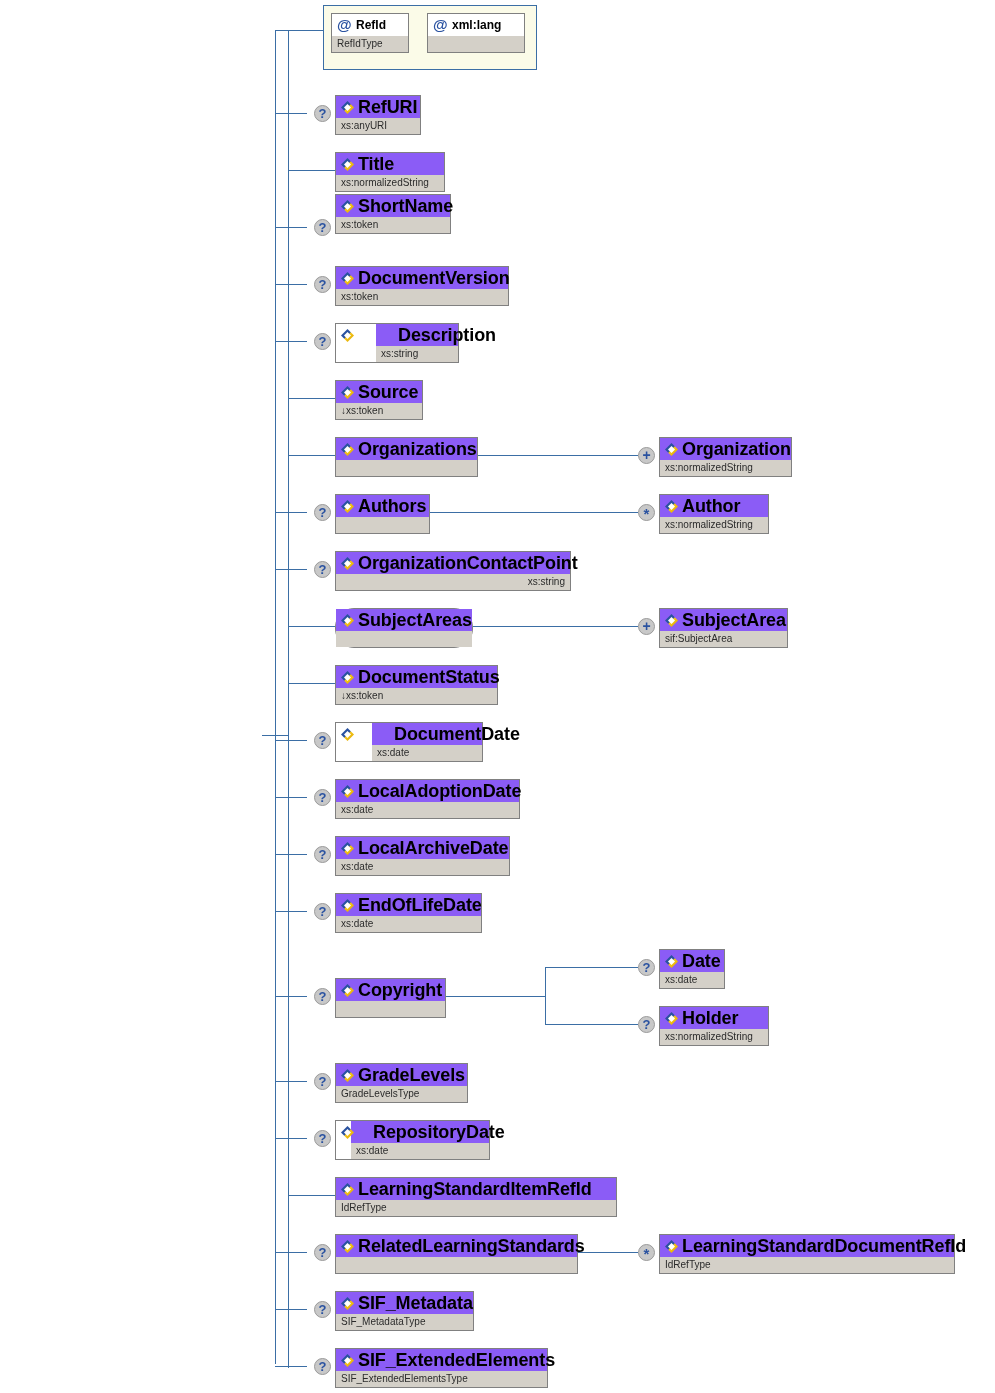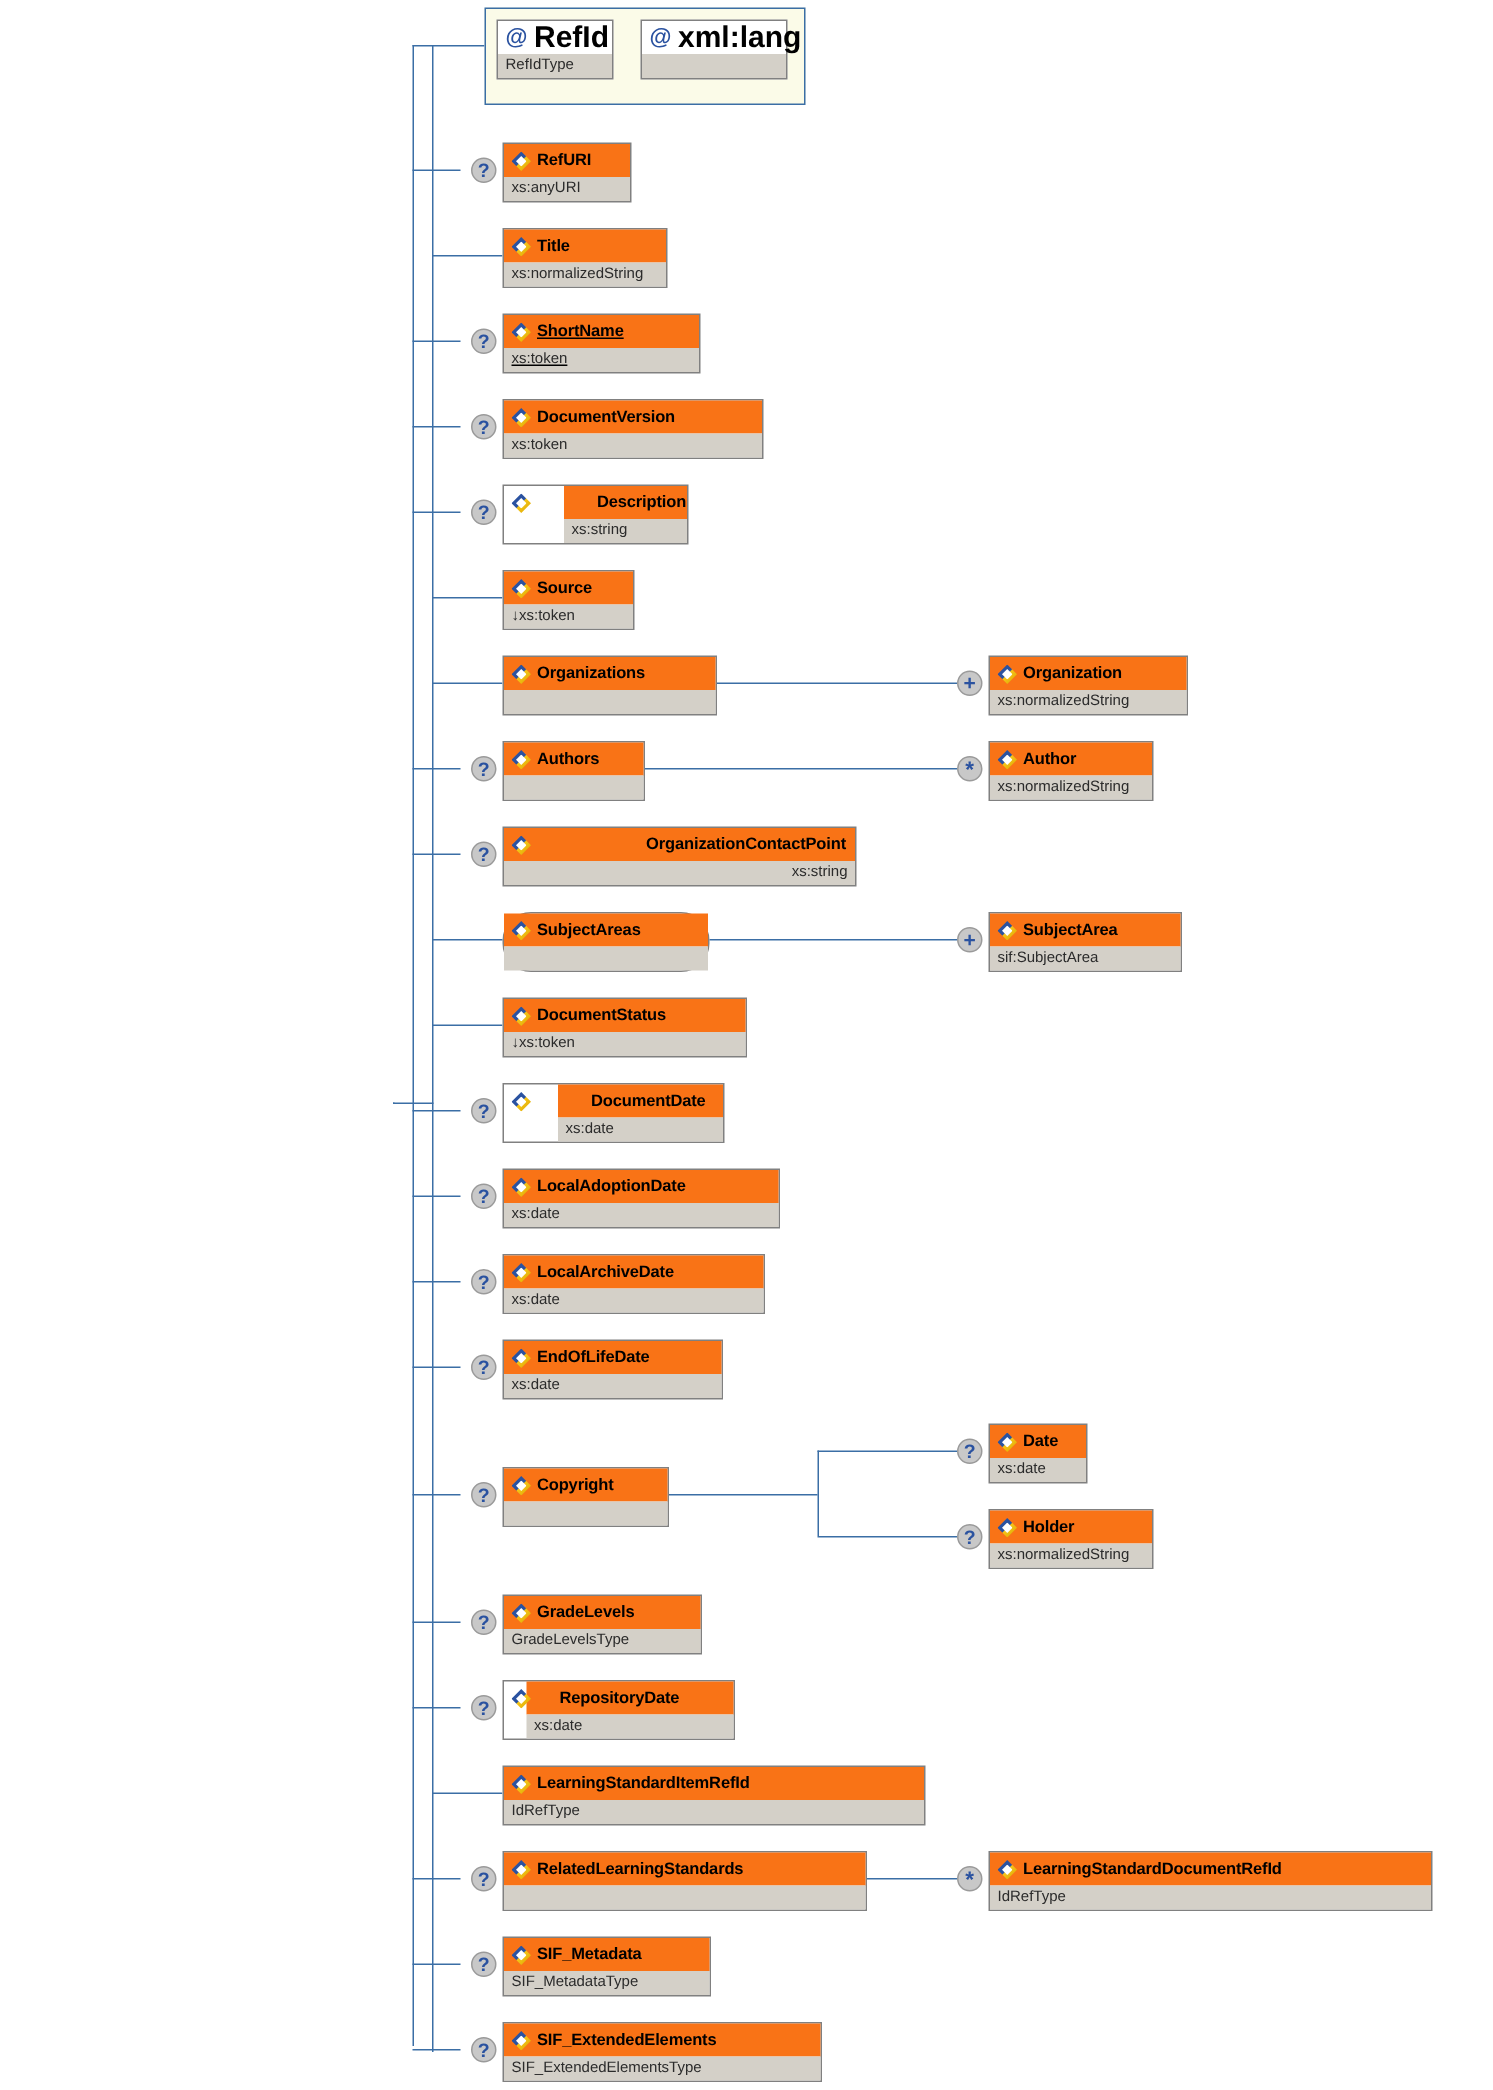--- a/index.html
+++ b/index.html
@@ -26,23 +26,23 @@
 
   
   .node {
     position: absolute;
     border: 1px solid #808080;
     background: #ffffff;
     box-sizing: border-box;
   }
   .node .nm {
     display: block;
-    background: #f97316;
+    background: #8b5cf6;
     color: #000000;
-    font-size: 11px;
+    font-size: 18px;
     font-weight: bold;
     line-height: 20px;
     padding: 1px 6px 1px 22px;
     white-space: nowrap;
     letter-spacing: -0.1px;
   }
   .node .ty {
     display: block;
     background: #d4d0c8;
     color: #2b2b2b;
@@ -90,21 +90,21 @@
   .attr {
     position: absolute;
     border: 1px solid #808080;
     background: #ffffff;
     box-sizing: border-box;
   }
   .attr .nm {
     display: block;
     background: #ffffff;
     color: #000000;
-    font-size: 20px;
+    font-size: 12px;
     font-weight: bold;
     line-height: 20px;
     padding: 1px 6px 1px 24px;
     white-space: nowrap;
   }
   .attr .nm::before {
     content: "@";
     position: absolute;
     left: 5px;
     top: 0px;
@@ -208,21 +208,21 @@
     <span class="nm">RefURI</span>
     <span class="ty">xs:anyURI</span>
   </div>
 
   <div class="node" style="left:335px; top:152px; width:110px;">
     <span class="nm">Title</span>
     <span class="ty">xs:normalizedString</span>
   </div>
 
   <div class="mark" style="left:314px; top:219px;">?</div>
-  <div class="node" style="left:335px; top:209px; width:132px;text-decoration:underline;">
+  <div class="node" style="left:335px; top:194px; width:116px;">
     <span class="nm">ShortName</span>
     <span class="ty">xs:token</span>
   </div>
 
   <div class="mark" style="left:314px; top:276px;">?</div>
   <div class="node" style="left:335px; top:266px; width:174px;">
     <span class="nm">DocumentVersion</span>
     <span class="ty">xs:token</span>
   </div>
 

